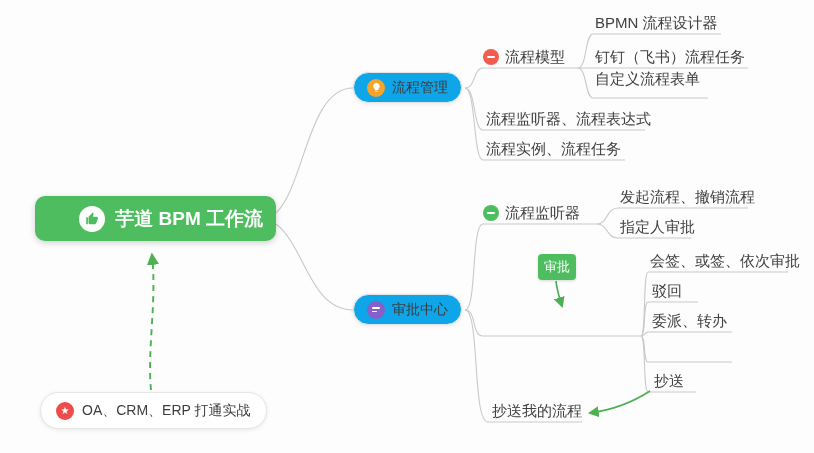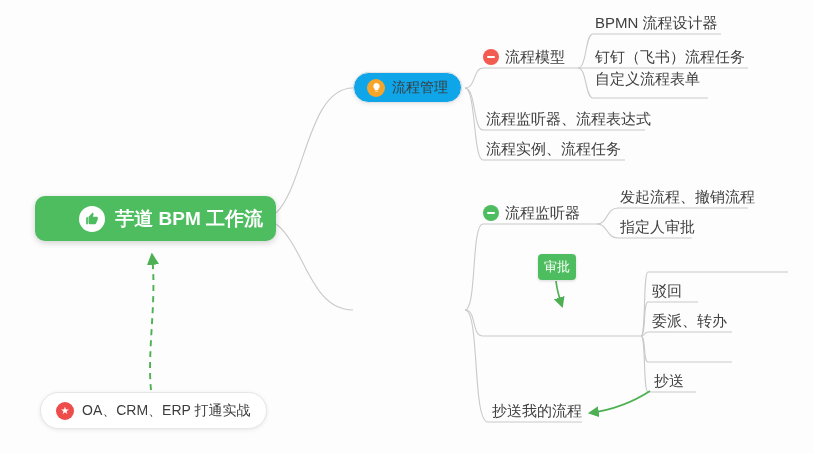--- a/index.html
+++ b/index.html
@@ -107,20 +107,29 @@
 
   <div class="box-node" style="left:353px;top:72px;">
     <span class="circle-icon orange">
       <svg width="11" height="11" viewBox="0 0 24 24">
           <path fill="#fff" d="M9 21h6v-1H9v1zm3-19C8.14 2 5 5.14 5 9c0 2.38 1.19 4.47 3 5.74V17c0 .55.45 1 1 1h6c.55 0 1-.45 1-1v-2.26c1.81-1.27 3-3.36 3-5.74 0-3.86-3.14-7-7-7z"></path>
         </svg>
     </span>
     <span>流程管理</span>
   </div>
 
+  <div class="box-node" style="left:353px;top:294px;">
+    <span class="circle-icon purple">
+      <span class="doclines">
+          <i></i>
+          <i></i>
+        </span>
+    </span>
+    <span>审批中心</span>
+  </div>
 
   <div class="leaf" style="left:483px;top:46px;">
     <span class="marker red">
         <span class="dash"></span>
       </span>
     <span>流程模型</span>
   </div>
   <div class="leaf" style="left:595px;top:12px;">
     <span>BPMN 流程设计器</span>
   </div>
@@ -142,20 +151,23 @@
         <span class="dash"></span>
       </span>
     <span>流程监听器</span>
   </div>
   <div class="leaf" style="left:620px;top:186px;">
     <span>发起流程、撤销流程</span>
   </div>
   <div class="leaf" style="left:620px;top:216px;">
     <span>指定人审批</span>
   </div>
+  <div class="leaf" style="left:650px;top:250px;">
+    <span>会签、或签、依次审批</span>
+  </div>
   <div class="leaf" style="left:652px;top:280px;text-align:center;">
     <span>驳回</span>
   </div>
   <div class="leaf" style="left:652px;top:310px;justify-content:center;">
     <span>委派、转办</span>
   </div>
   <div class="leaf" style="left:654px;top:370px;">
     <span>抄送</span>
   </div>
   <div class="leaf" style="left:492px;top:400px;">

